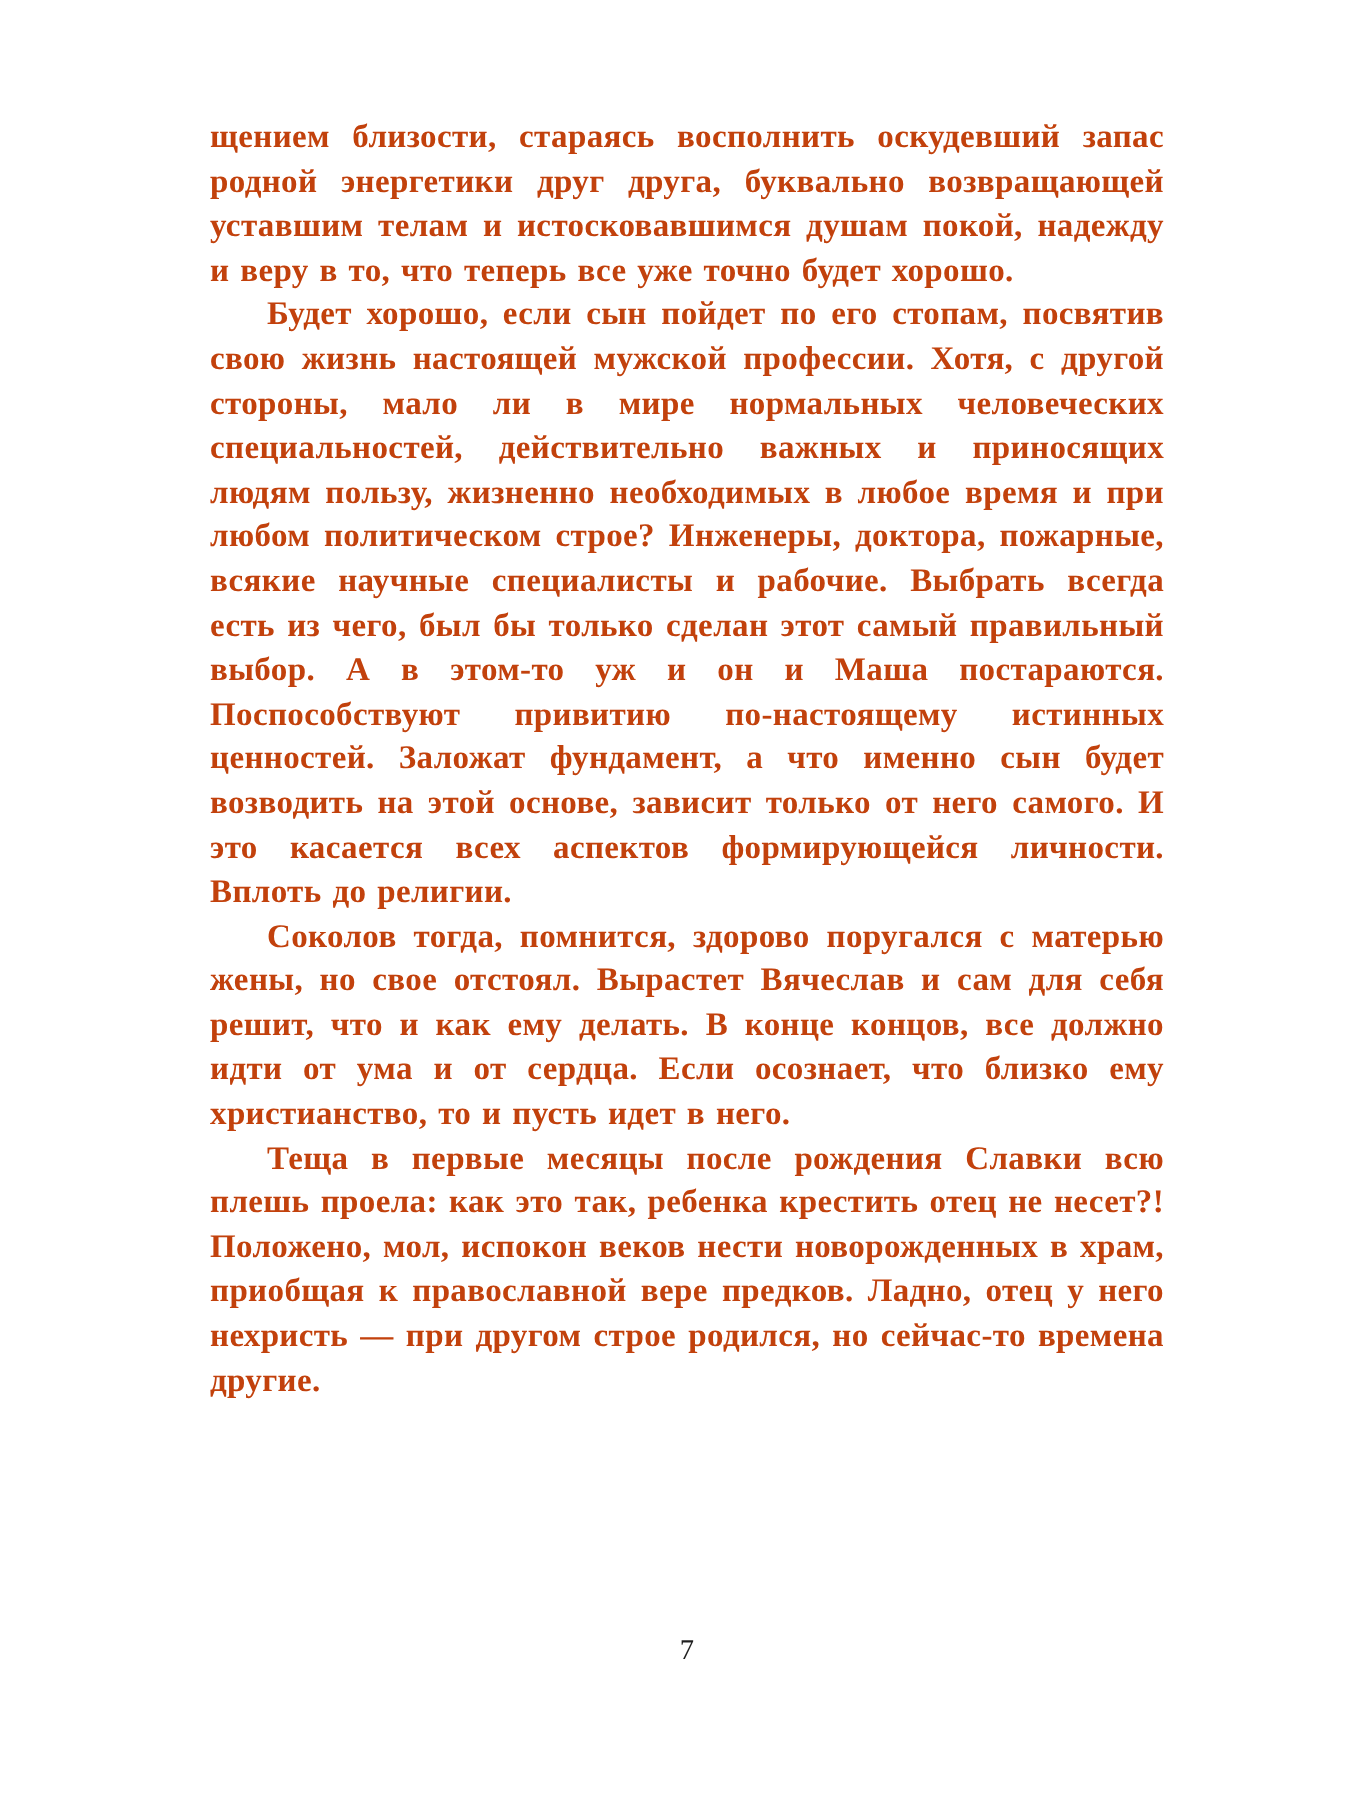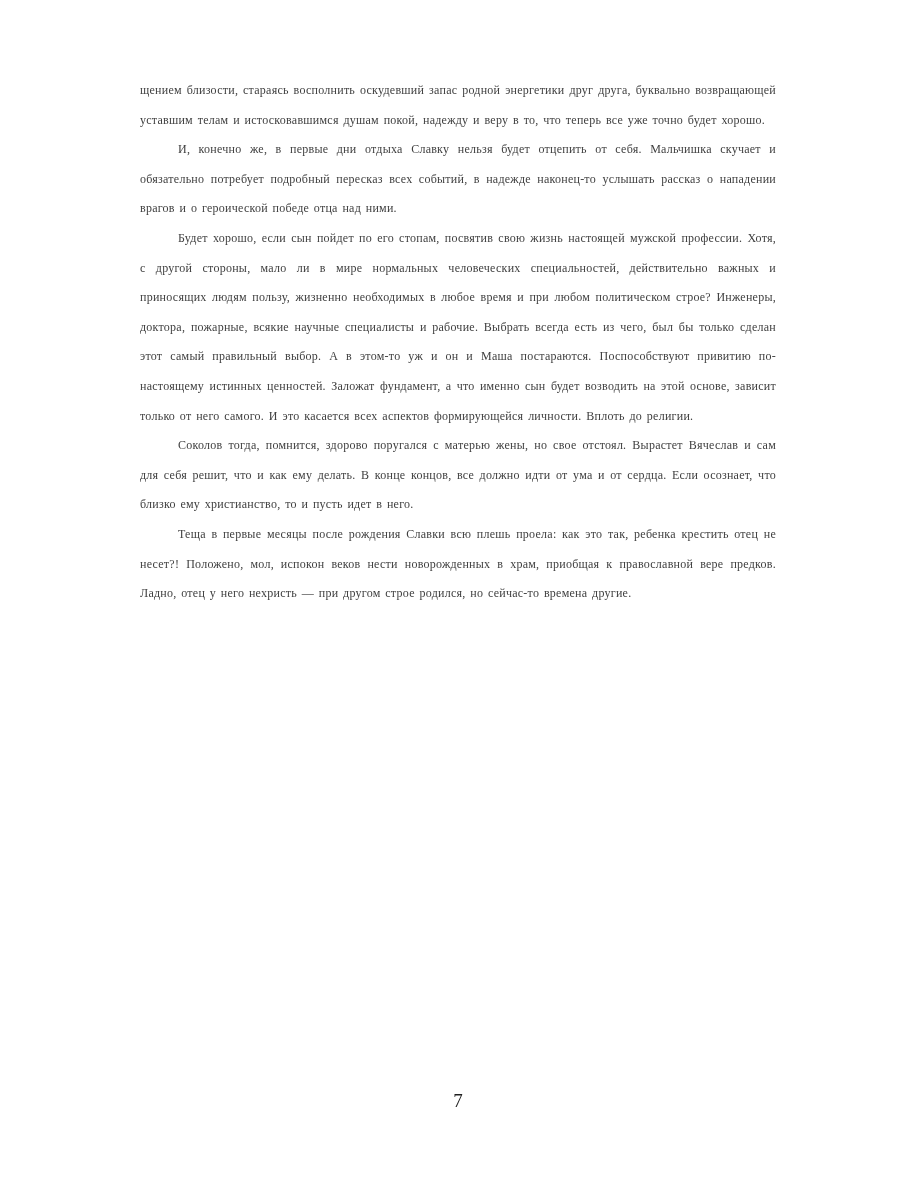--- a/index.html
+++ b/index.html
@@ -12,27 +12,28 @@
       height: 1200px;
       position: relative;
       font-family: "Liberation Serif", "DejaVu Serif", serif;
       overflow: hidden;
     }
     .book-page {
       position: absolute;
       left: 140px;
       top: 76px;
       width: 636px;
-      color: #404040;
-      font-size: 12px;
+      color: #c2410c;
+      font-size: 22px;
       line-height: 29.6px;
       text-align: justify;
       text-justify: inter-word;
       letter-spacing: 0.25px;
       word-spacing: 1.5px;
+      font-weight: bold;
     }
     .book-page p {
       margin: 0;
       padding: 0;
     }
     .book-page p.indent {
       text-indent: 38px;
     }
     .page-number {
       position: absolute;
@@ -43,19 +44,18 @@
       font-size: 19px;
       color: #1f1f1f;
       letter-spacing: 0.25px;
     }
   </style>
 </head>
 <body>
 
 <div class="book-page">
   <p>щением близости, стараясь восполнить оскудевший запас родной энергетики друг друга, буквально возвращающей уставшим телам и истосковавшимся душам покой, надежду и веру в то, что теперь все уже точно будет хорошо.</p>
-  <p class="indent">И, конечно же, в первые дни отдыха Славку нельзя будет отцепить от себя. Мальчишка скучает и обязательно потребует подробный пересказ всех событий, в надежде наконец-то услышать рассказ о нападении врагов и о героической победе отца над ними.</p>
   <p class="indent">Будет хорошо, если сын пойдет по его стопам, посвятив свою жизнь настоящей мужской профессии. Хотя, с другой стороны, мало ли в мире нормальных человеческих специальностей, действительно важных и приносящих людям пользу, жизненно необходимых в любое время и при любом политическом строе? Инженеры, доктора, пожарные, всякие научные специалисты и рабочие. Выбрать всегда есть из чего, был бы только сделан этот самый правильный выбор. А в этом-то уж и он и Маша постараются. Поспособствуют привитию по-настоящему истинных ценностей. Заложат фундамент, а что именно сын будет возводить на этой основе, зависит только от него самого. И это касается всех аспектов формирующейся личности. Вплоть до религии.</p>
   <p class="indent">Соколов тогда, помнится, здорово поругался с матерью жены, но свое отстоял. Вырастет Вячеслав и сам для себя решит, что и как ему делать. В конце концов, все должно идти от ума и от сердца. Если осознает, что близко ему христианство, то и пусть идет в него.</p>
   <p class="indent">Теща в первые месяцы после рождения Славки всю плешь проела: как это так, ребенка крестить отец не несет?! Положено, мол, испокон веков нести новорожденных в храм, приобщая к православной вере предков. Ладно, отец у него нехристь — при другом строе родился, но сейчас-то времена другие.</p>
 </div>
 
 <div class="page-number">7</div>
 
 </body></html>

